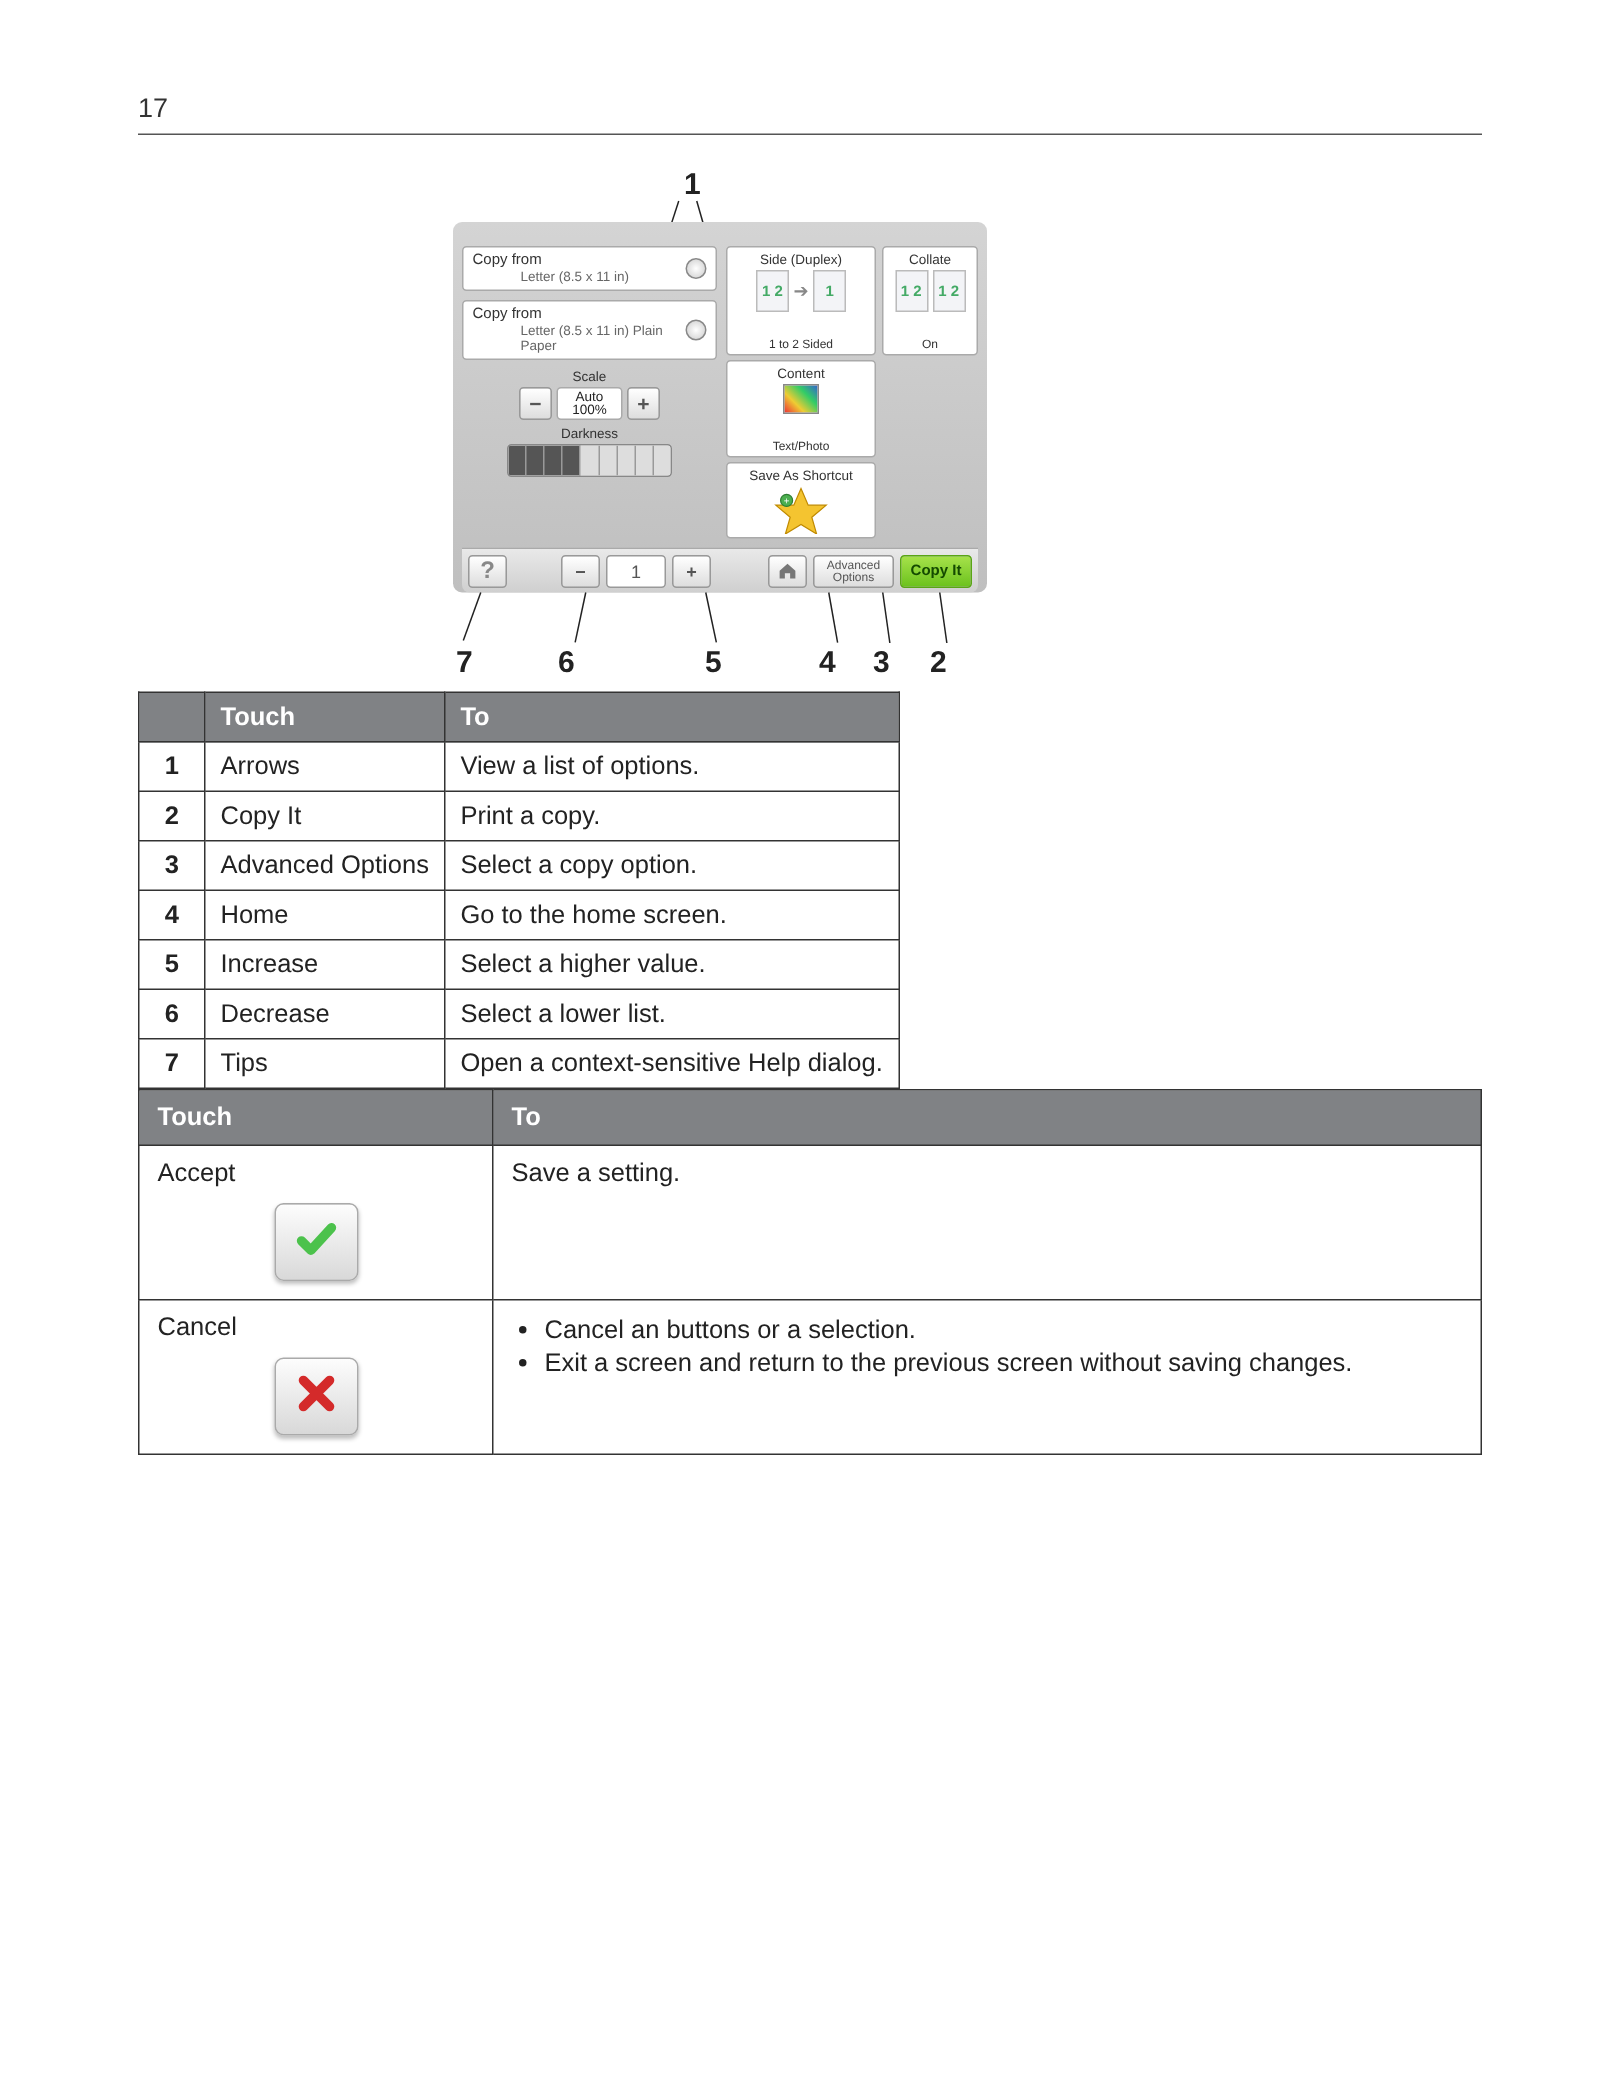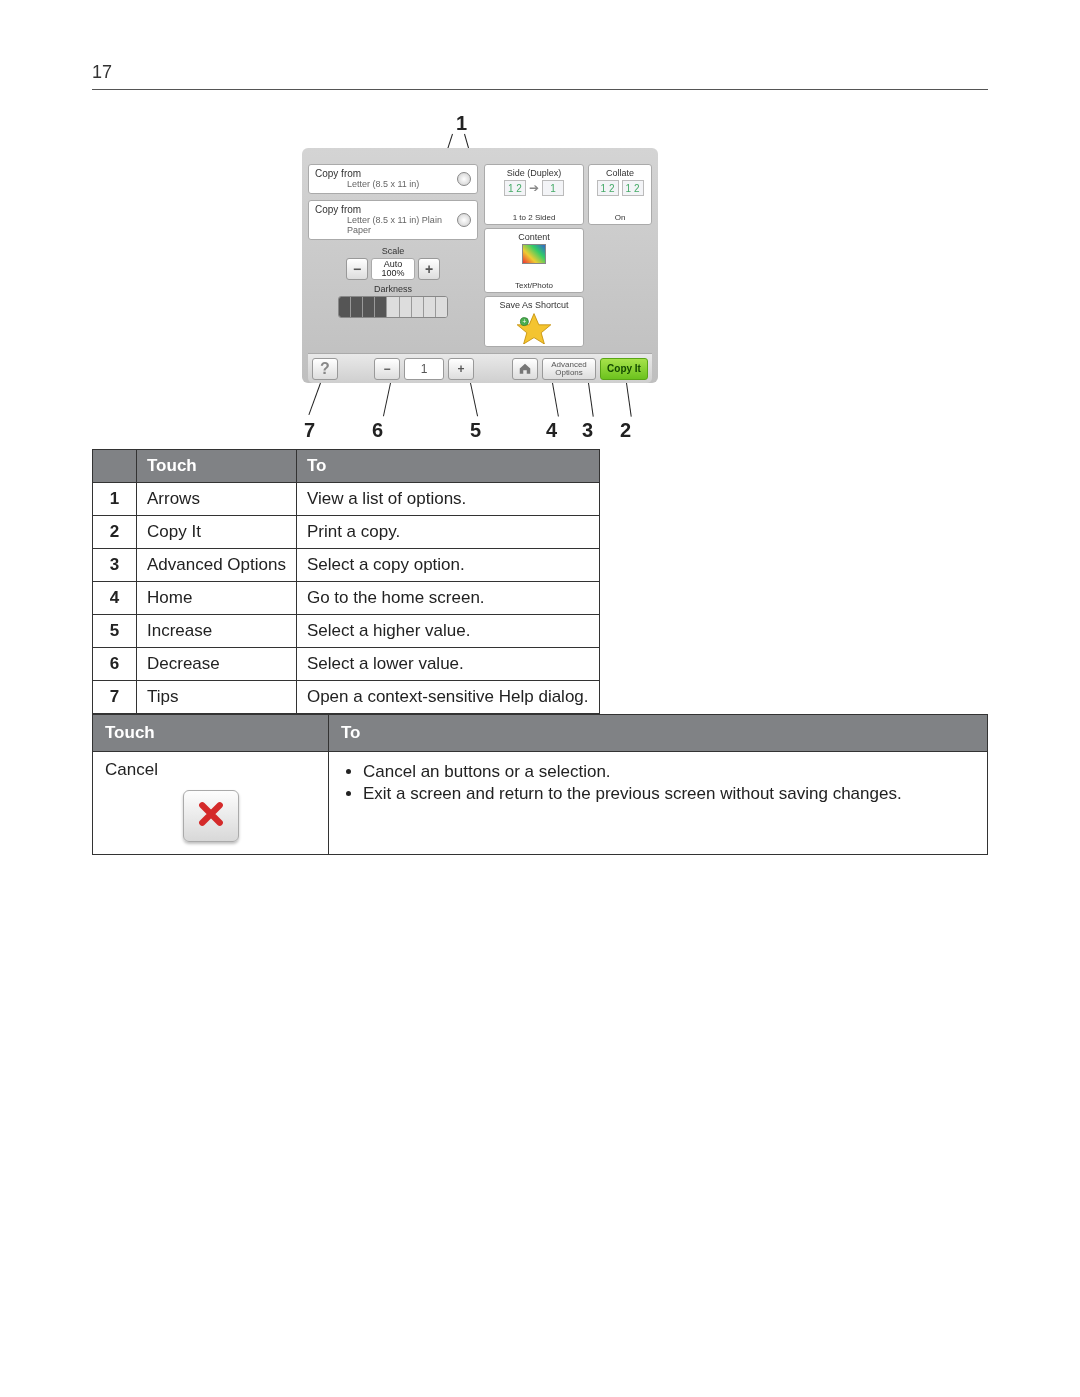--- a/index.html
+++ b/index.html
@@ -107,21 +107,21 @@
     border:1px solid #aaa;border-radius:3px;background:#fff;
     padding:3px 2px 2px;display:flex;flex-direction:column;align-items:center;
   }
   .tile .pic{
     width:34px;height:24px;border:1px solid #bbb;background:#f3f4f7;
     display:flex;align-items:center;justify-content:center;font-size:10px;color:#4a6;
     position:relative;
   }
   .tile .cap{font-size:8px;color:#333;margin-top:18px;text-align:right;line-height:1;}
   .duplex-row{display:flex;align-items:center;gap:3px;}
-  .duplex-row .pic{width:22px;height:16px;}
+  .duplex-row .pic{width:22px;height:28px;font-weight:bold;}
   .arrow-r{font-size:12px;color:#888;}
   .content-ico{
     width:24px;height:20px;background:linear-gradient(45deg,#e33,#ec3,#3c6,#36c);
     border:1px solid #888;
   }
   .shortcut-tile .star{
     width:40px;height:32px;position:relative;
   }
   .shortcut-tile .star svg{width:40px;height:32px;}
 
@@ -366,41 +366,52 @@
           <td>Go to the home screen.</td>
         </tr>
         <tr>
           <td class="num">5</td>
           <td>Increase</td>
           <td>Select a higher value.</td>
         </tr>
         <tr>
           <td class="num">6</td>
           <td>Decrease</td>
-          <td>Select a lower value.</td>
+          <td>Select a lower list.</td>
         </tr>
         <tr>
           <td class="num">7</td>
           <td>Tips</td>
           <td>Open a context-sensitive Help dialog.</td>
         </tr>
       </tbody>
   </table>
 
 
   <table class="tbl2">
     <thead>
       <tr>
         <th>Touch</th>
         <th>To</th>
       </tr>
     </thead>
     <tbody id="tbl2-body">
         <tr>
           <td class="touch-cell">
+            <div>Accept</div>
+            <div class="icon-btn">
+              <span><svg width="34" height="30" viewBox="0 0 24 24">
+                  <path d="M4 13l5 5L20 6" fill="none" stroke="#4cc24c" stroke-width="5" stroke-linecap="round" stroke-linejoin="round"></path>
+                </svg></span>
+            </div>
+          </td>
+          <td>Save a setting.</td>
+        </tr>
+        <tr>
+          <td class="touch-cell">
             <div>Cancel</div>
             <div class="icon-btn">
               <span><svg width="30" height="30" viewBox="0 0 24 24">
                   <path d="M5 5l14 14M19 5L5 19" stroke="#d42a2a" stroke-width="5" stroke-linecap="round"></path>
                 </svg></span>
             </div>
           </td>
           <td>
             <ul class="desc">
               <li>Cancel an buttons or a selection.</li>

